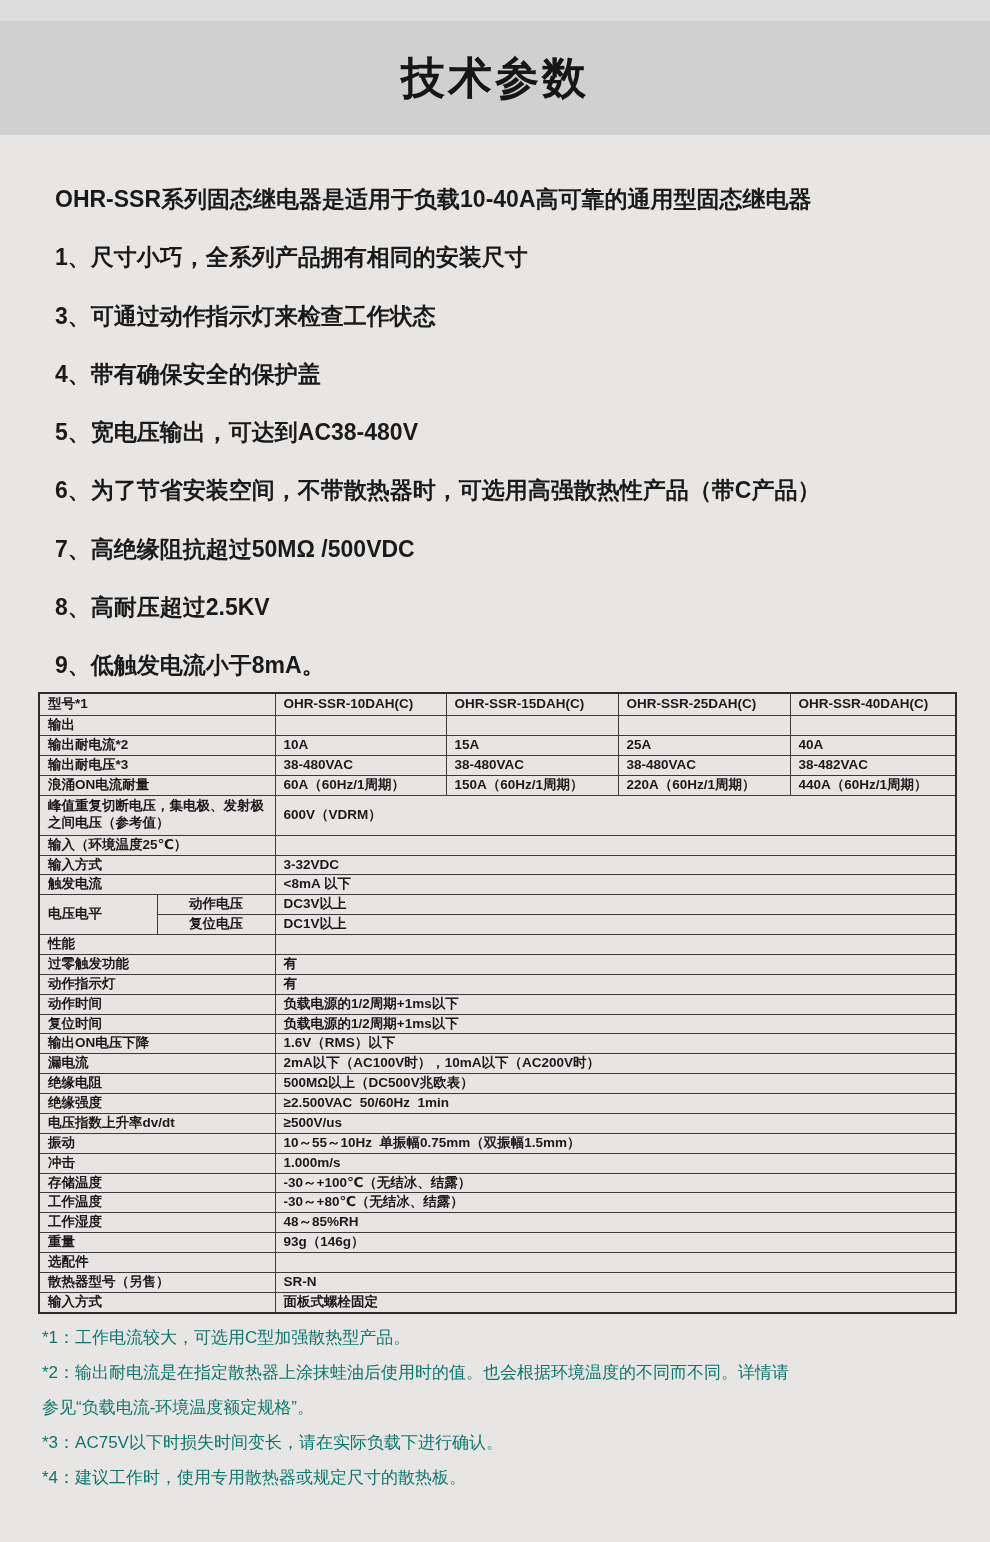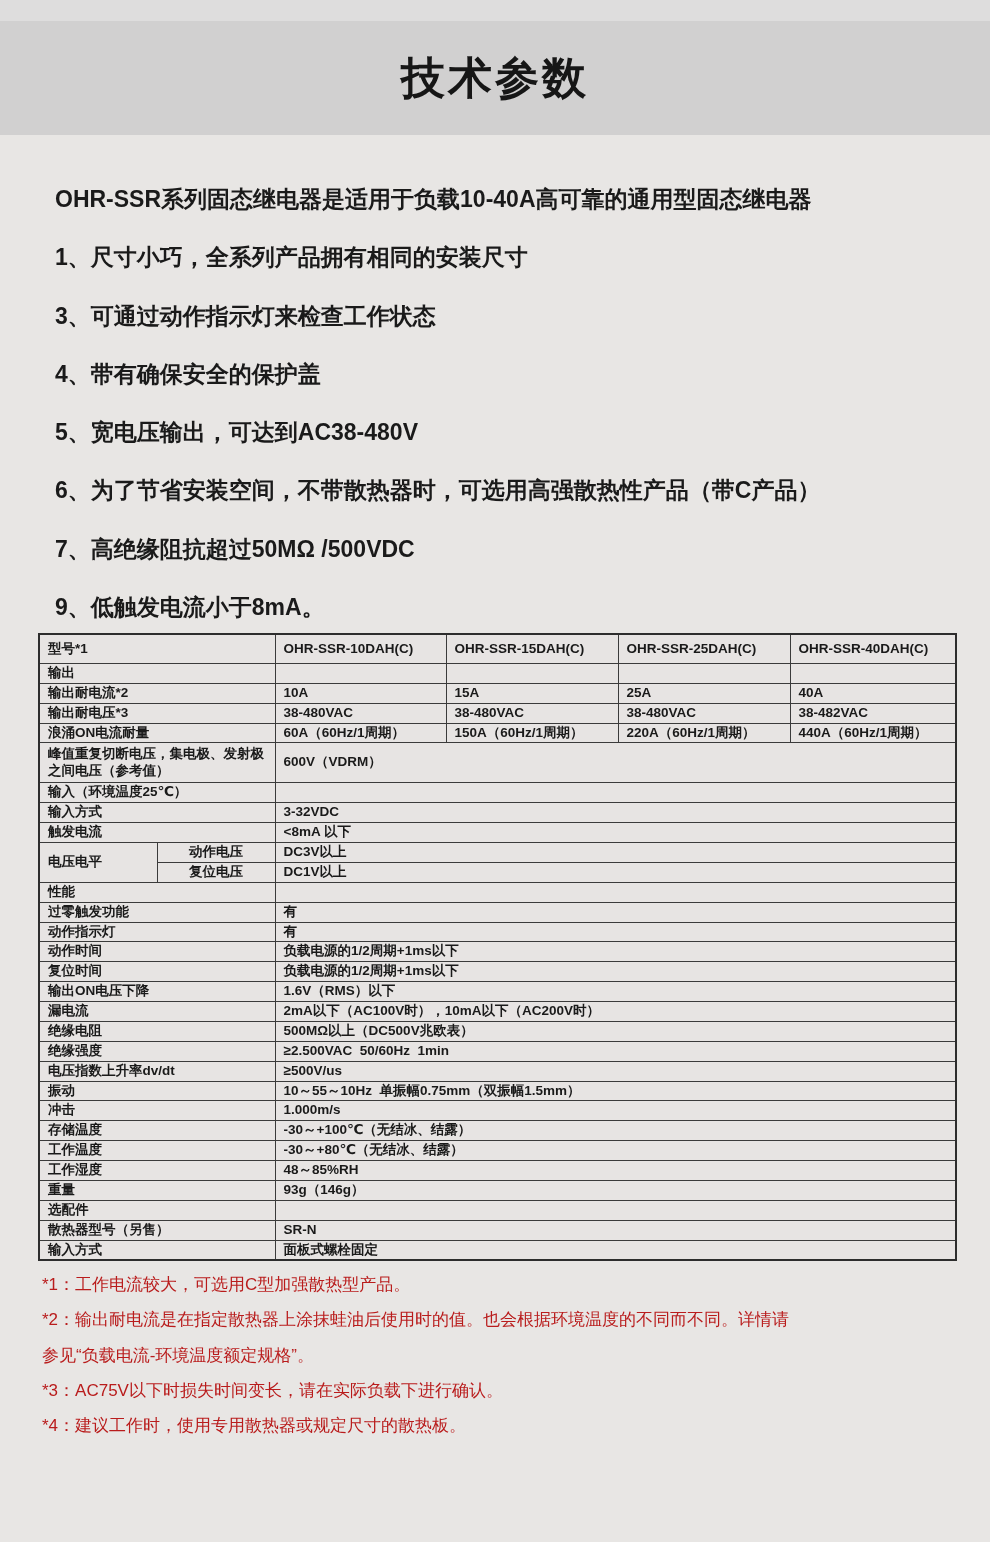--- a/index.html
+++ b/index.html
@@ -41,48 +41,49 @@
   table.spec-table td {
     border: 1px solid #3b3b3b;
     height: 19px;
     padding: 1px 8px;
     font-size: 13.5px;
     font-weight: 600;
     line-height: 1.25;
     vertical-align: middle;
     overflow: hidden;
   }
-  table.spec-table tr.header-row td { height: 29px; }
+  table.spec-table tr.header-row td { height: 23px; }
   table.spec-table td.val { white-space: pre-wrap; }
   table.spec-table td.sub { text-align: center; }
   table.spec-table td.tall { height: 40px; }
   .footnotes { margin: 13px 30px 0 42px; }
   .footnote-line {
     font-size: 17px; font-weight: 500; line-height: 1.3;
-    margin-bottom: 13px; color: #b91c1c;
+    margin-bottom: 13px; color: #0f766e;
   }
 </style>
 </head>
 <body>
 
 <div class="top-strip"></div>
 
 <div class="title-band">
   <div class="page-title">技术参数</div>
 </div>
 
 <div class="intro">OHR-SSR系列固态继电器是适用于负载10-40A高可靠的通用型固态继电器</div>
 
 <div>
     <div class="feature">1、尺寸小巧，全系列产品拥有相同的安装尺寸</div>
     <div class="feature">3、可通过动作指示灯来检查工作状态</div>
     <div class="feature">4、带有确保安全的保护盖</div>
     <div class="feature">5、宽电压输出，可达到AC38-480V</div>
     <div class="feature">6、为了节省安装空间，不带散热器时，可选用高强散热性产品（带C产品）</div>
     <div class="feature">7、高绝缘阻抗超过50MΩ /500VDC</div>
+    <div class="feature">8、高耐压超过2.5KV</div>
     <div class="feature">9、低触发电流小于8mA。</div>
   </div>
 
 <table class="spec-table">
   <colgroup>
     <col style="width:118px">
       <col style="width:118px">
     <col style="width:171px">
       <col style="width:172px">
     <col style="width:172px">

